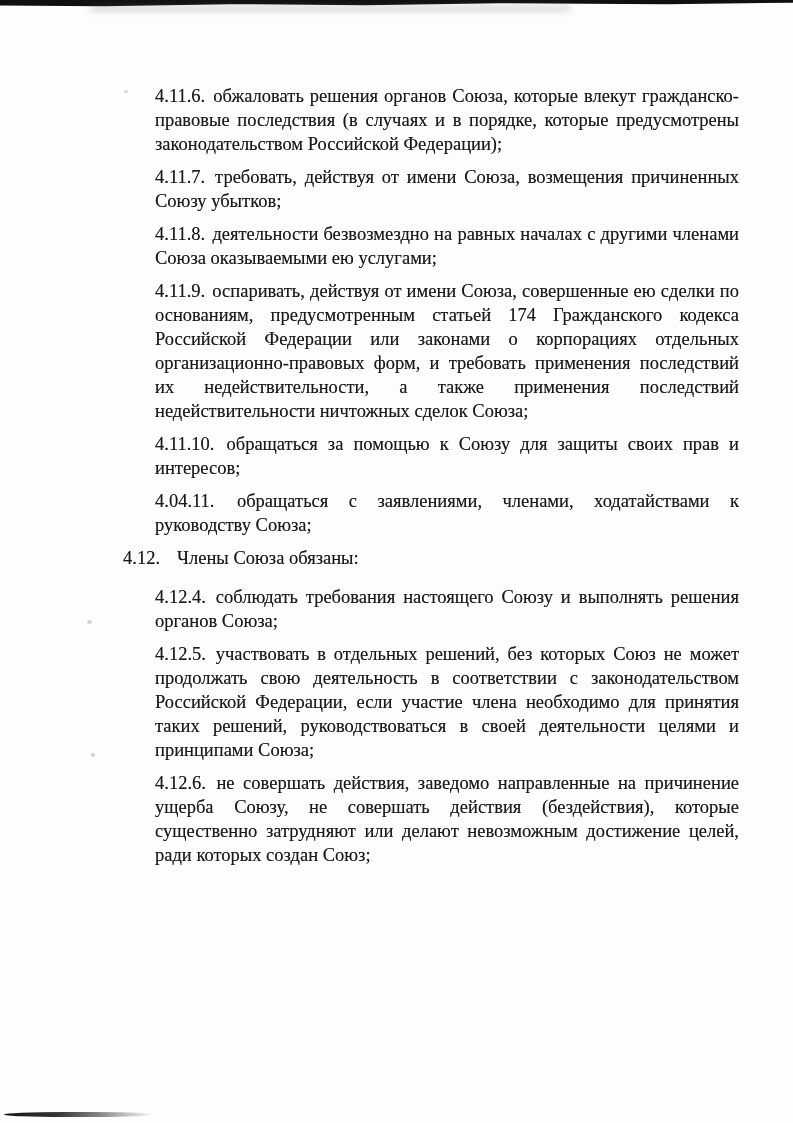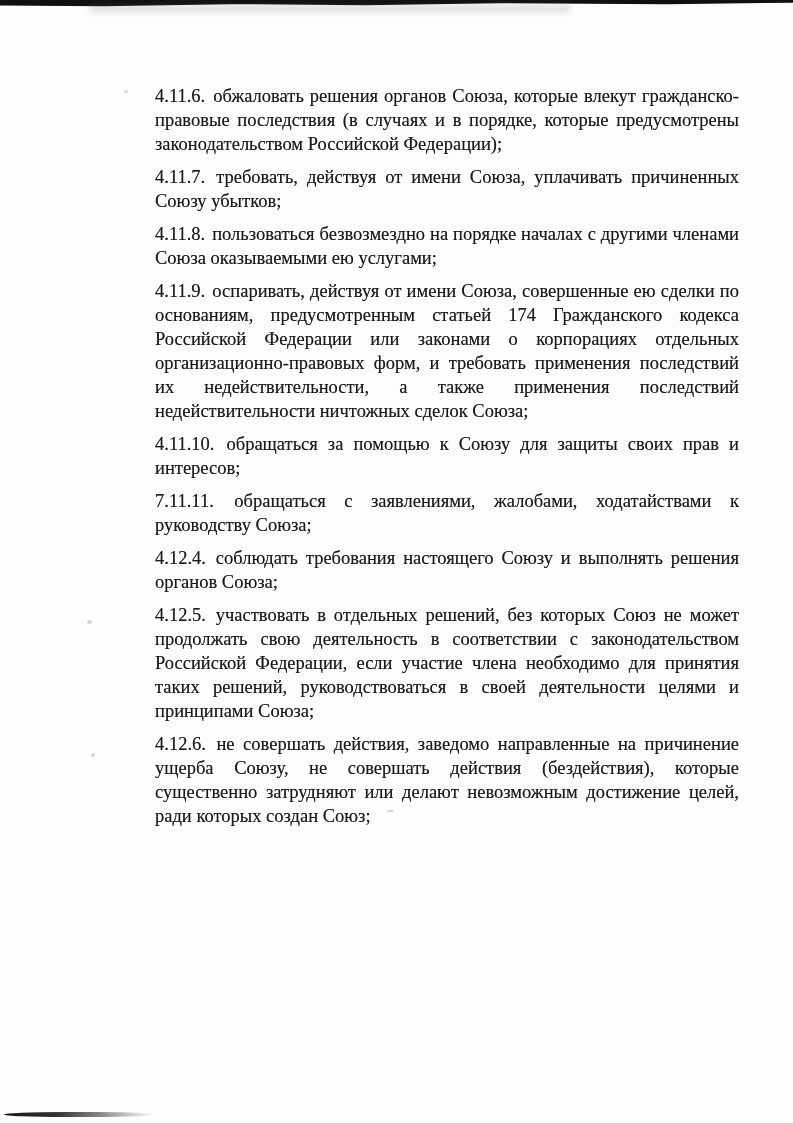--- a/index.html
+++ b/index.html
@@ -96,44 +96,47 @@
 
   <div class="content">
 
     <p class="clause">
       <span class="num">4.11.6.</span>
       <span>обжаловать решения органов Союза, которые влекут гражданско-правовые последствия (в случаях и в порядке, которые предусмотрены законодательством Российской Федерации);</span>
     </p>
 
     <p class="clause">
       <span class="num">4.11.7.</span>
-      <span>требовать, действуя от имени Союза, уплачивать причиненных Союзу убытков;</span>
+      <span>требовать, действуя от имени Союза, возмещения причиненных Союзу убытков;</span>
     </p>
 
     <p class="clause">
       <span class="num">4.11.8.</span>
-      <span>пользоваться безвозмездно на порядке началах с другими членами Союза оказываемыми ею услугами;</span>
+      <span>деятельности безвозмездно на равных началах с другими членами Союза оказываемыми ею услугами;</span>
     </p>
 
     <p class="clause">
       <span class="num">4.11.9.</span>
       <span>оспаривать, действуя от имени Союза, совершенные ею сделки по основаниям, предусмотренным статьей 174 Гражданского кодекса Российской Федерации или законами о корпорациях отдельных организационно-правовых форм, и требовать применения последствий их недействительности, а также применения последствий недействительности ничтожных сделок Союза;</span>
     </p>
 
     <p class="clause">
       <span class="num">4.11.10.</span>
       <span>обращаться за помощью к Союзу для защиты своих прав и интересов;</span>
     </p>
 
     <p class="clause">
-      <span class="num">7.11.11.</span>
-      <span>обращаться с заявлениями, жалобами, ходатайствами к руководству Союза;</span>
+      <span class="num">4.04.11.</span>
+      <span>обращаться с заявлениями, членами, ходатайствами к руководству Союза;</span>
     </p>
 
 
+    <p class="section-heading">
+      <span class="section-num">4.12.</span><span>Члены Союза обязаны:</span>
+    </p>
 
 
 
 
     <p class="clause">
       <span class="num">4.12.4.</span>
       <span>соблюдать требования настоящего Союзу и выполнять решения органов Союза;</span>
     </p>
 
     <p class="clause">

